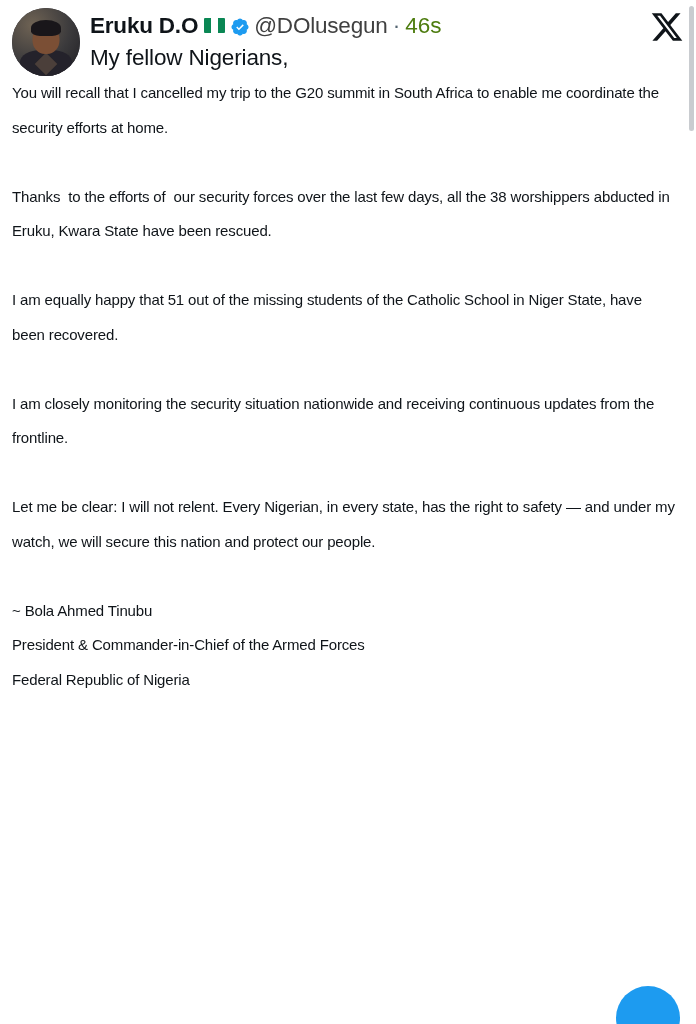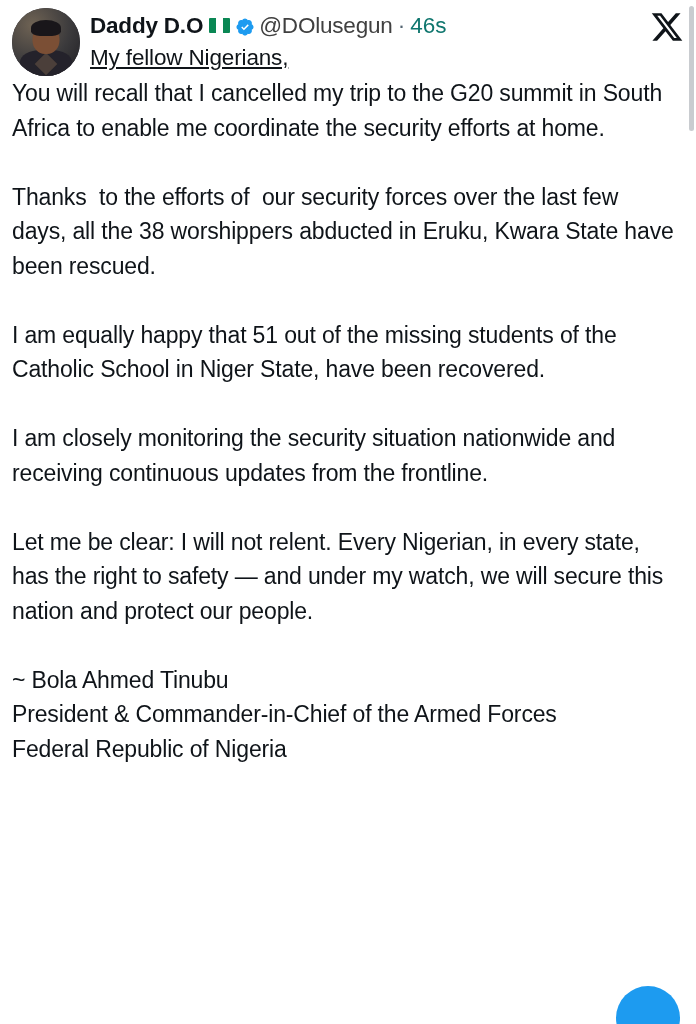--- a/index.html
+++ b/index.html
@@ -138,49 +138,48 @@
   .handle {
     color: #404040;
     font-weight: normal;
     letter-spacing: -0.2px;
   }
   .dot-sep {
     color: #536471;
     padding: 0 1px;
   }
   .timestamp {
-    color: #0f766e;
+    color: #4d7c0f;
   }
 
   .x-logo {
     flex: 0 0 auto;
     width: 34px;
     height: 34px;
     margin-left: 6px;
     margin-top: 2px;
   }
 
   .tweet-body {
-    font-size: 23px;
+    font-size: 15px;
     line-height: 34.5px;
     color: #0f1419;
     letter-spacing: -0.15px;
     white-space: pre-wrap;
     word-wrap: break-word;
     margin: 0;
     padding: 0 8px 0 0;
   }
 
   .first-line {
     font-size: 22.5px;
     line-height: 34px;
     letter-spacing: -0.15px;
     margin: 0;
     padding-top: 2px;
-    text-decoration: underline;
   }
 
   .scrollbar {
     position: absolute;
     top: 6px;
     right: 2px;
     width: 5px;
     height: 125px;
     border-radius: 3px;
     background: #c9ccd0;
@@ -207,21 +206,21 @@
     <div class="avatar">
       <div class="av-bg"></div>
       <div class="av-body"></div>
       <div class="av-collar"></div>
       <div class="av-face"></div>
       <div class="av-hair"></div>
     </div>
 
     <div class="meta">
       <div class="name-line">
-        <span class="display-name">Daddy D.O</span>
+        <span class="display-name">Eruku D.O</span>
         <span class="flag">
           <span class="f1"></span>
             <span class="f2"></span>
             <span class="f3"></span>
         </span>
         <span class="verified">
           <svg viewBox="0 0 24 24" width="20" height="20" aria-hidden="true">
             <path fill="#1d9bf0" d="M22.25 12c0-1.43-.88-2.67-2.19-3.34.46-1.39.2-2.9-.81-3.91s-2.52-1.27-3.91-.81C14.67 2.63 13.43 1.75 12 1.75s-2.67.88-3.34 2.19c-1.39-.46-2.9-.2-3.91.81s-1.27 2.52-.81 3.91C2.63 9.33 1.75 10.57 1.75 12s.88 2.67 2.19 3.34c-.46 1.39-.2 2.9.81 3.91s2.52 1.27 3.91.81c.67 1.31 1.91 2.19 3.34 2.19s2.67-.88 3.34-2.19c1.39.46 2.9.2 3.91-.81s1.27-2.52.81-3.91c1.31-.67 2.19-1.91 2.19-3.34z"></path>
             <path fill="#ffffff" d="M10.68 15.9l-3.2-3.2 1.24-1.24 1.96 1.96 4.6-4.6 1.24 1.25-5.84 5.83z"></path>
           </svg>

